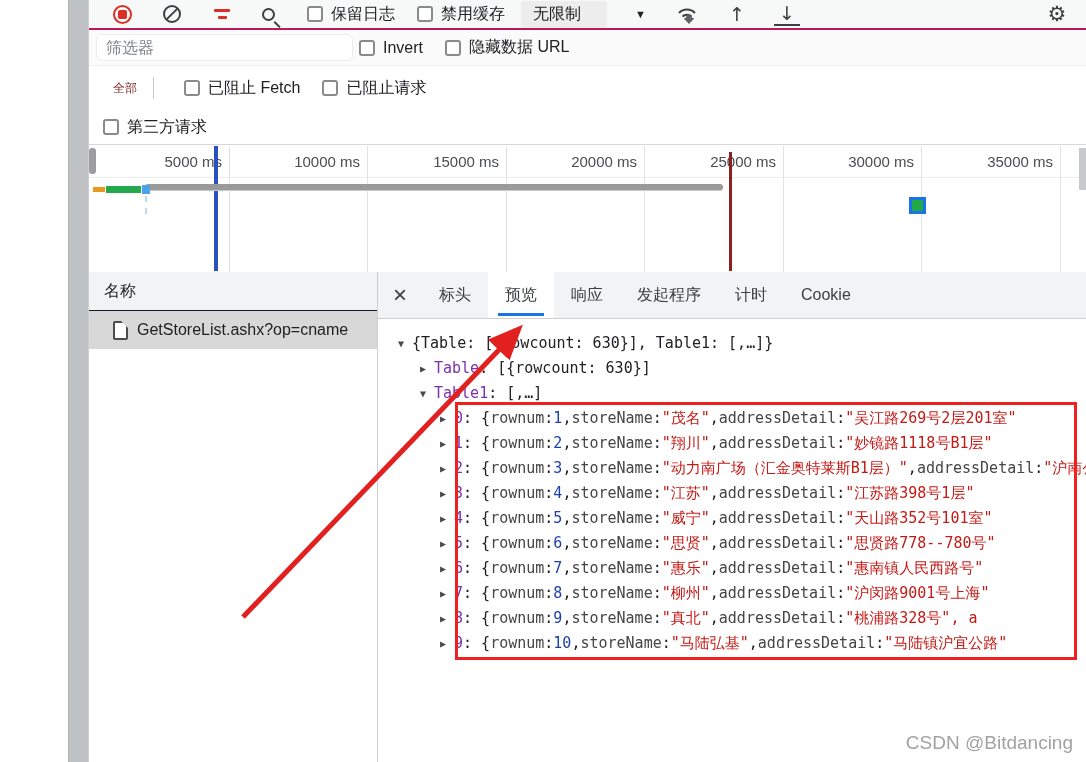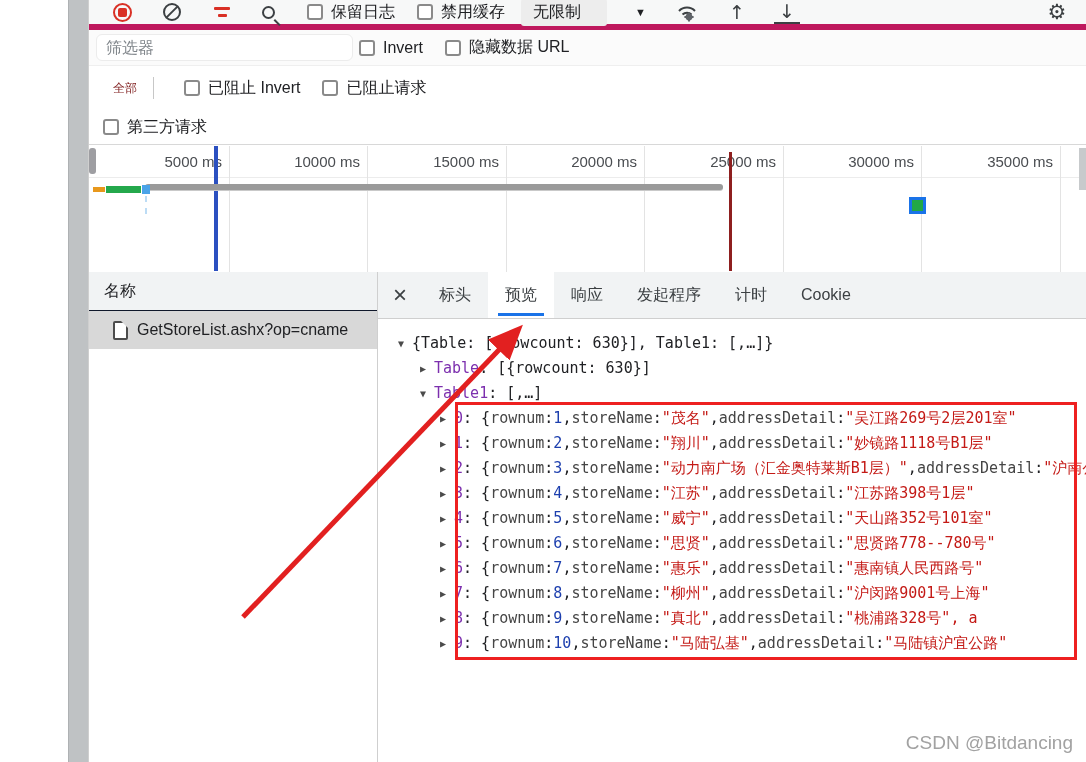--- a/index.html
+++ b/index.html
@@ -19,21 +19,21 @@
   .phone-glyph::after { content:""; position:absolute; left:3px; bottom:2px; width:8px; height:3px; background:#fff; border-radius:1px; }
   .side-label { position:absolute; left:2px; width:80px; white-space:nowrap; font-size:17px; color:#33302a; }
 
   
   #page-scrollbar { position:absolute; left:68px; top:0; width:20px; height:762px; background:#bfc2c4; border-left:1px solid #aeb1b3; }
 
   
   #devtools { position:absolute; left:88px; top:0; width:998px; height:762px; background:#fff; border-left:1px solid #cfcfcf; }
 
   .tb-row { display:flex; align-items:center; }
-  #tb1 { height:30px; background:#f7f8f8; border-bottom:6px solid #be185d; padding-left:20px; gap:0; }
+  #tb1 { height:30px; background:#f7f8f8; border-bottom:2px solid #be185d; padding-left:20px; gap:0; }
   #tb2 { height:36px; background:#fbfbfb; border-bottom:1px solid #efefef; padding-left:7px; }
   #tb3 { height:44px; background:#fff; padding-left:14px; }
   #tb4 { height:35px; background:#fff; border-bottom:1px solid #d8d8d8; padding-left:14px; }
 
   .icon-btn { display:inline-flex; align-items:center; justify-content:center; width:26px; height:24px; cursor:pointer; }
   .rec-icon { width:19px; height:19px; border:2px solid #d93025; border-radius:50%; display:flex; align-items:center; justify-content:center; }
   .rec-icon i { display:block; width:9px; height:9px; background:#d93025; border-radius:2px; }
   .clear-icon { width:18px; height:18px; border:2px solid #3c4043; border-radius:50%; position:relative; }
   .clear-icon::after { content:""; position:absolute; left:-1px; top:6px; width:16px; height:2px; background:#3c4043; transform:rotate(-45deg); }
   .funnel-icon { display:flex; flex-direction:column; gap:4px; align-items:center; }
@@ -169,21 +169,21 @@
         <span class="cbox"></span>
         <span class="cb-label">隐藏数据 URL</span>
       </span>
     </div>
 
     <div id="tb3" class="tb-row">
       <span class="type-pill">全部</span>
       <span class="pill-divider"></span>
       <span class="cb-group" style="margin-left:24px">
         <span class="cbox"></span>
-        <span class="cb-label">已阻止 Invert</span>
+        <span class="cb-label">已阻止 Fetch</span>
       </span>
       <span class="cb-group" style="margin-left:22px">
         <span class="cbox"></span>
         <span class="cb-label">已阻止请求</span>
       </span>
     </div>
 
     <div id="tb4" class="tb-row">
       <span class="cb-group">
         <span class="cbox"></span>

